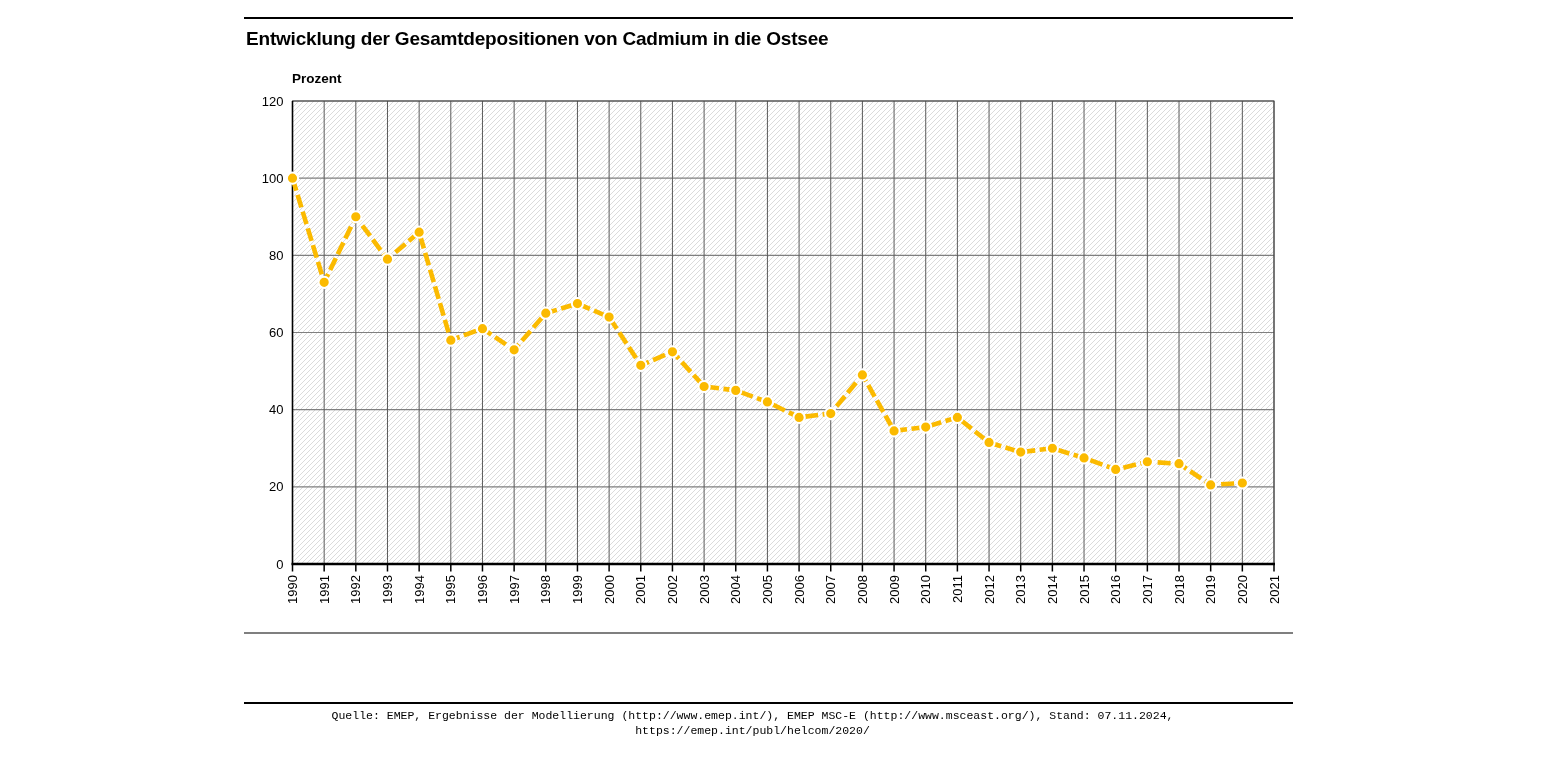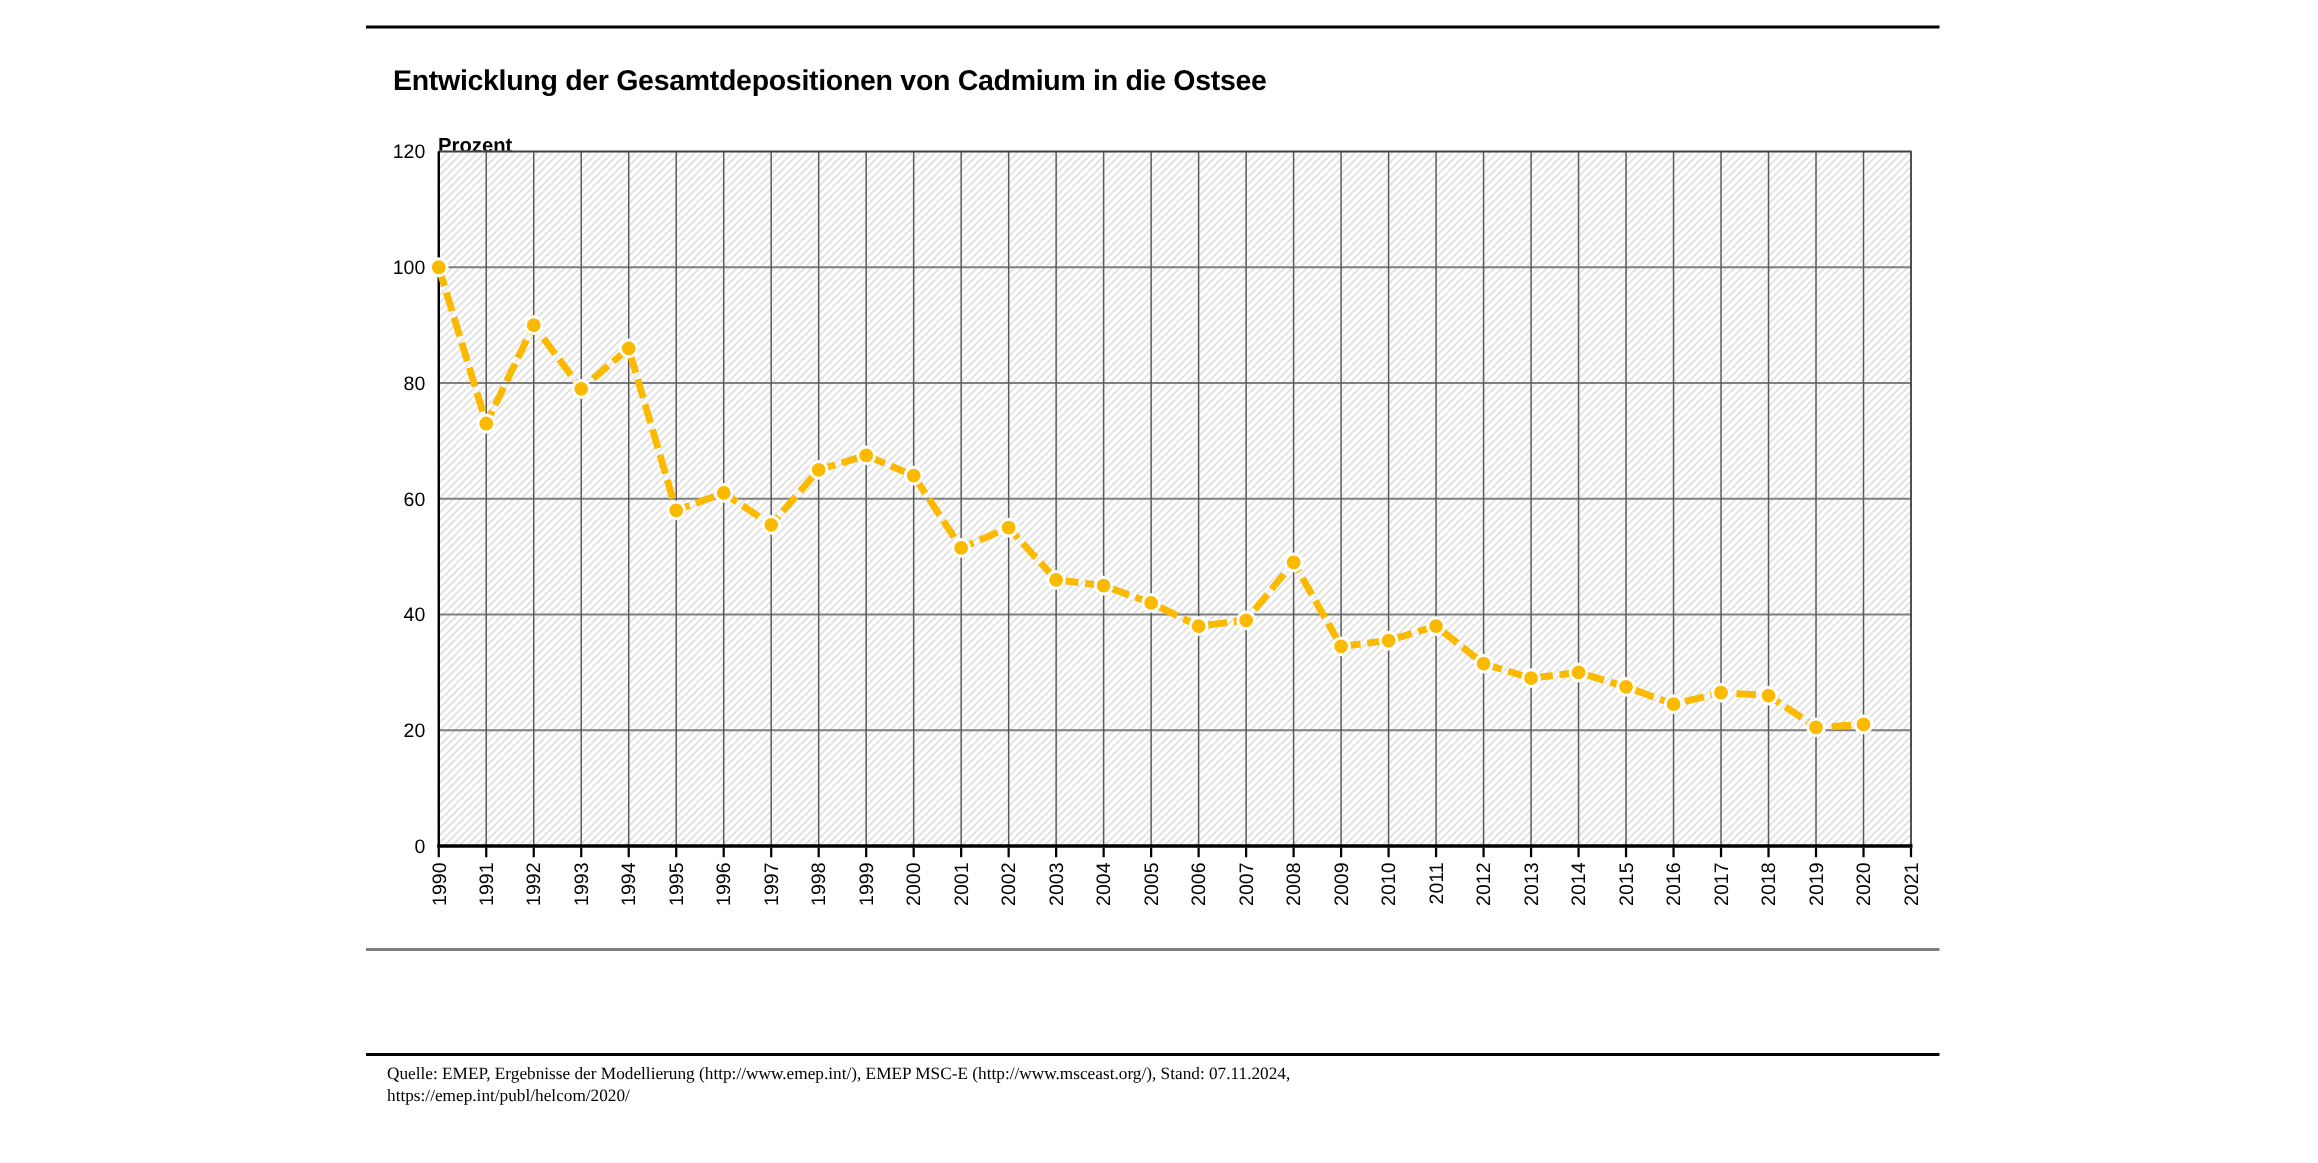--- a/index.html
+++ b/index.html
@@ -2,25 +2,25 @@
 <html><head>
 <meta charset="utf-8">
 <style>
   html,body{margin:0;padding:0;background:#ffffff;}
   body{width:1545px;height:775px;position:relative;font-family:"Liberation Sans",sans-serif;color:#000;}
   .page{position:absolute;inset:0;overflow:hidden;background:#fff;}
   .rule{position:absolute;left:244px;width:1049px;}
   .rule-top{top:17px;height:2px;background:#000;}
   .rule-gray{top:632px;height:2px;background:#7f7f7f;}
   .rule-bottom{top:702px;height:2px;background:#000;}
-  .title{position:absolute;left:246px;top:27px;margin:16px;font-size:19px;line-height:24px;font-weight:700;letter-spacing:-0.2px;white-space:nowrap;}
-  .ylabel{position:absolute;left:292px;top:89px;font-size:13.5px;font-weight:700;}
+  .title{position:absolute;left:246px;top:27px;margin:0;font-size:19px;line-height:24px;font-weight:700;letter-spacing:-0.2px;white-space:nowrap;}
+  .ylabel{position:absolute;left:292px;top:71px;font-size:13.5px;font-weight:700;}
   #chart-svg{position:absolute;left:0;top:0;}
-  .source{position:absolute;left:258px;top:709px;width:1049px;text-align:left;
-          font-family:Liberation Serif, serif;font-size:11.5px;line-height:14.6px;}
+  .source{position:absolute;left:228px;top:709px;width:1049px;text-align:center;
+          font-family:Liberation Mono, monospace;font-size:11.5px;line-height:14.6px;}
 </style>
 </head>
 <body>
 
 <div class="page">
   <div class="rule rule-top"></div>
   <h1 class="title">Entwicklung der Gesamtdepositionen von Cadmium in die Ostsee</h1>
   <div class="ylabel">Prozent</div>
 
   <svg id="chart-svg" width="1545" height="640">

